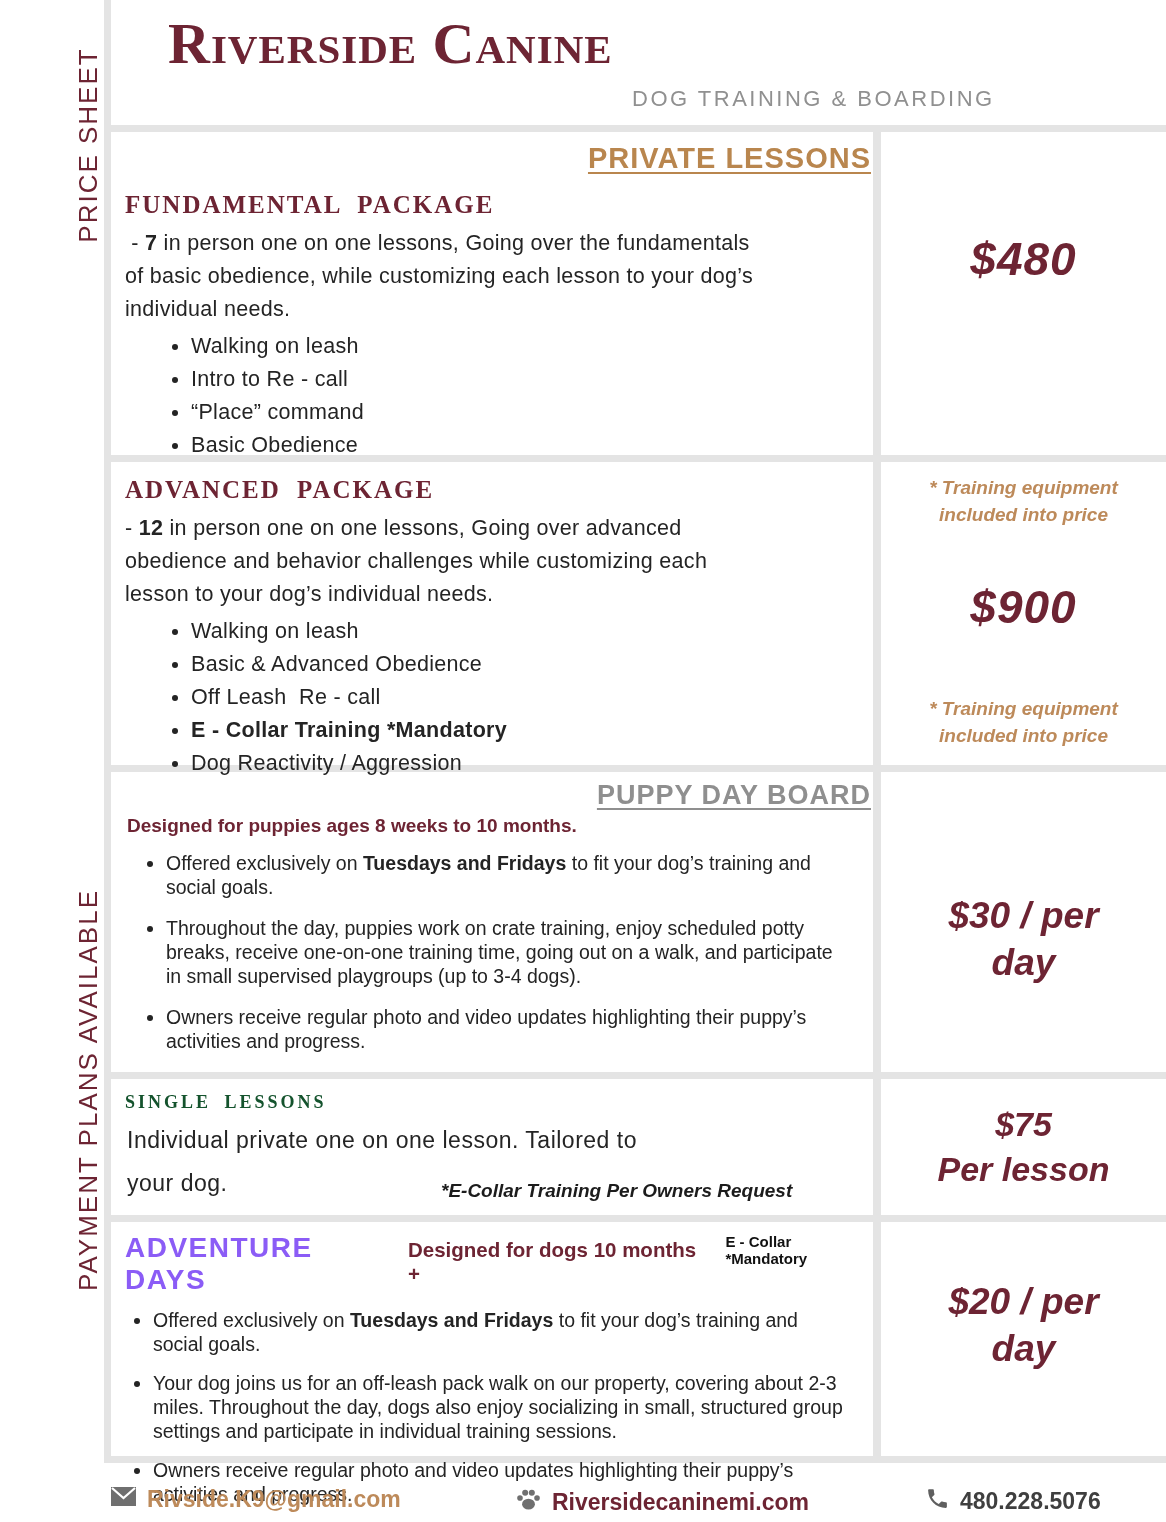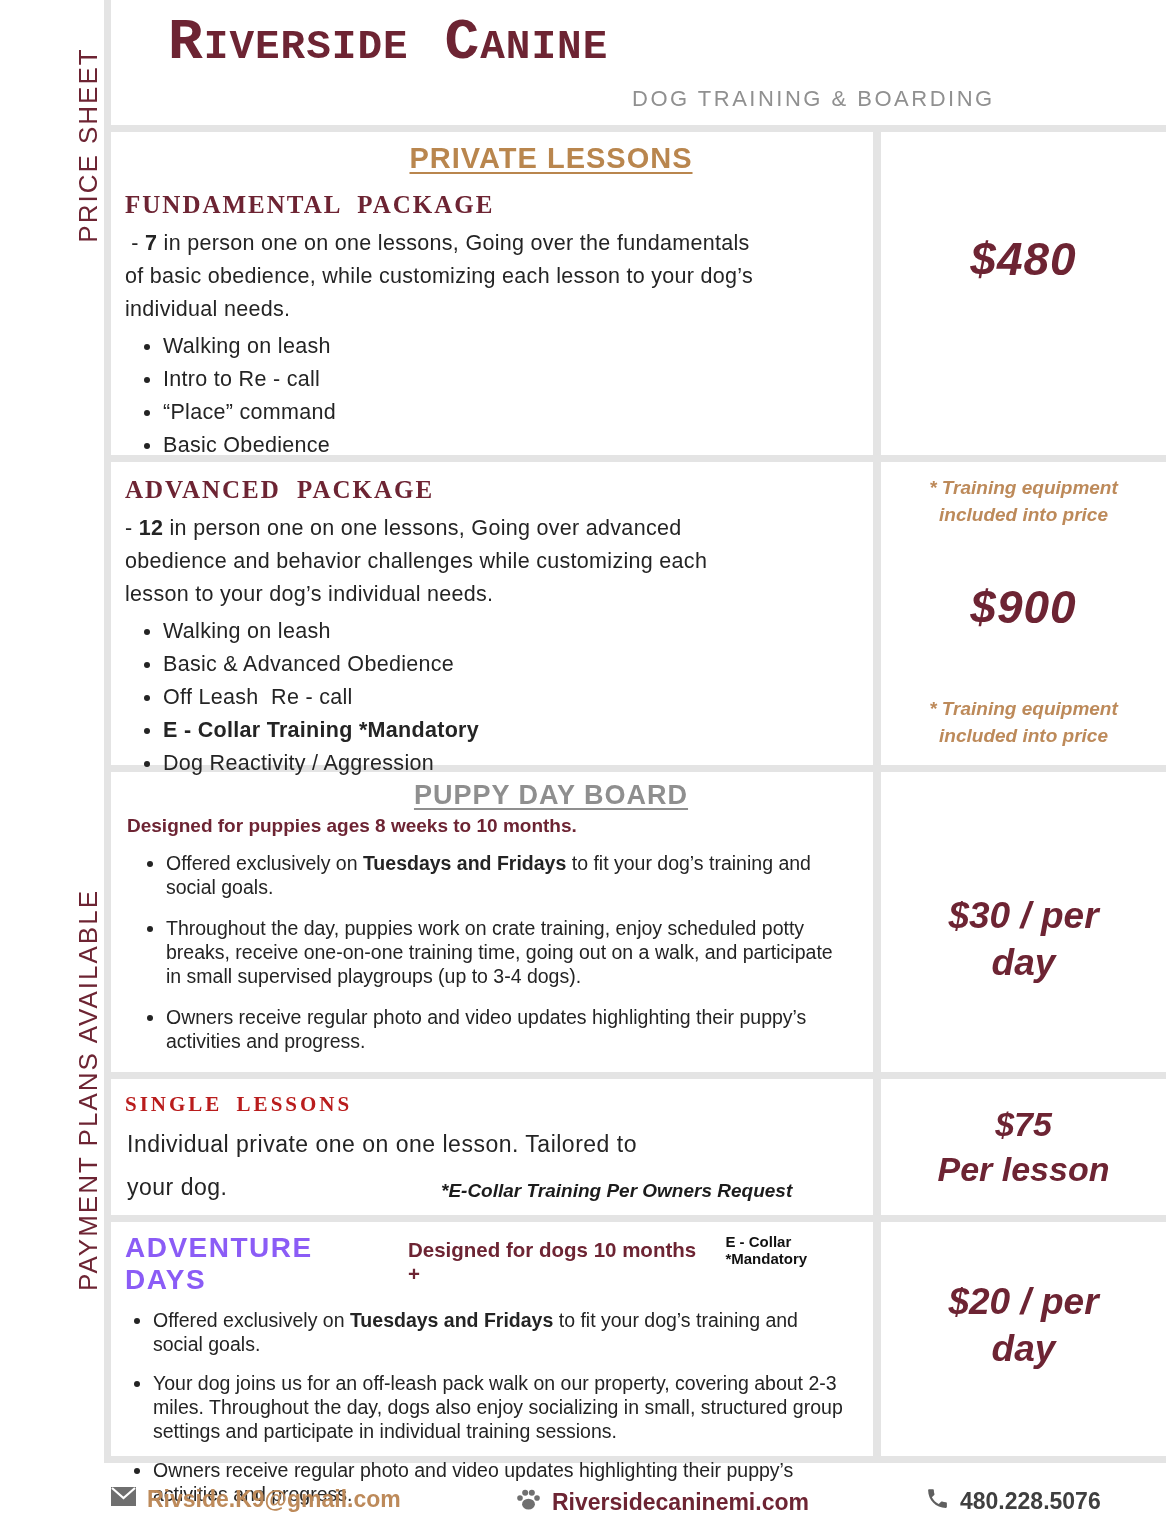--- a/index.html
+++ b/index.html
@@ -2,41 +2,41 @@
 <html><head>
 <meta charset="utf-8">
 <style>
   *{margin:0;padding:0;box-sizing:border-box}
   html,body{background:#fff}
   body{width:1166px;height:1522px;position:relative;font-family:"Liberation Sans",sans-serif;color:#242424;overflow:hidden}
   .rule{position:absolute;background:#e4e4e4}
   
   .v-text{position:absolute;white-space:nowrap;color:#6d2433;font-size:26px;letter-spacing:2px;transform:translate(-50%,-50%) rotate(-90deg)}
   
-  .title{position:absolute;left:168px;top:10px;font-family:Liberation Mono, monospace;font-weight:bold;font-variant:small-caps;font-size:58px;letter-spacing:1px;color:#6d2433}
+  .title{position:absolute;left:168px;top:10px;font-family:Liberation Serif, serif;font-weight:bold;font-variant:small-caps;font-size:58px;letter-spacing:1px;color:#6d2433}
   .subtitle{position:absolute;left:632px;top:86px;font-size:22px;letter-spacing:2.5px;color:#909090}
   
   .sec-main{position:absolute;left:111px;width:760px}
   .sec-price{position:absolute;left:881px;width:285px;text-align:center}
-  .center-head{text-align:center;padding-left:120px;font-weight:bold;text-decoration:underline;text-underline-offset:4px}
+  .center-head{text-align:right;padding-left:120px;font-weight:bold;text-decoration:underline;text-underline-offset:4px}
   .tan-head{color:#b9864e;font-size:29px;letter-spacing:1px;margin-top:10px}
   .gray-head{color:#8f8f8f;font-size:27px;letter-spacing:1px;margin-top:8px}
   .package{color:#6d2433;font-family:"Liberation Serif",serif;font-weight:bold;font-size:25px;letter-spacing:2px;word-spacing:8px;margin:16px 0 0 14px}
   .desc{font-size:21.5px;line-height:33px;margin:8px 0 0 14px;width:640px;letter-spacing:.3px;white-space:pre-wrap}
-  ul.big{margin-top:4px;padding-left:52px;font-size:21.5px;line-height:33px;letter-spacing:.3px}
+  ul.big{margin-top:4px;padding-left:80px;font-size:21.5px;line-height:33px;letter-spacing:.3px}
   ul.big li{white-space:pre-wrap}
   ul.small{margin-top:14px;padding-left:55px;font-size:19.5px;line-height:24px;width:740px}
   ul.small li{margin-bottom:17px}
   .b{font-weight:bold}
   .price-xl{margin-top:100px;font-size:46px;font-style:italic;font-weight:bold;color:#6d2433;letter-spacing:1px}
   .price-lg{margin:88px auto 0;width:190px;font-size:37px;line-height:47px;font-style:italic;font-weight:bold;color:#6d2433}
   .price-md{font-size:34px;line-height:45px;font-style:italic;font-weight:bold;color:#6d2433}
   .note{position:absolute;left:24px;right:24px;bottom:16px;color:#bd8a5a;font-weight:bold;font-style:italic;font-size:19px;line-height:27px}
   .sub-maroon{color:#6d2433;font-weight:bold;font-size:19px;margin:4px 0 0 16px}
-  .single-head{color:#b91c1c;font-family:"Liberation Serif",serif;font-weight:bold;font-size:21px;letter-spacing:3px;word-spacing:6px;margin:12px 0 0 14px}
+  .single-head{color:#14532d;font-family:"Liberation Serif",serif;font-weight:bold;font-size:18px;letter-spacing:3px;word-spacing:6px;margin:12px 0 0 14px}
   .single-desc{font-size:23px;line-height:43px;margin:6px 0 0 16px;width:545px;letter-spacing:.5px}
   .request-note{position:absolute;left:330px;top:100px;font-weight:bold;font-style:italic;font-size:19px;color:#1c1c1c}
   .adv-header{display:flex;align-items:baseline;margin:10px 0 0 14px}
   .adv-head{color:#8b5cf6;font-weight:bold;font-size:28px;letter-spacing:1.5px}
   .adv-sub{color:#6d2433;font-weight:bold;font-size:20.5px;margin-left:16px}
   .adv-mand{color:#111;font-weight:bold;font-size:15px;margin-left:24px;position:relative;top:-10px}
   .footer-item{position:absolute;top:1486px;display:flex;align-items:center;gap:10px;font-weight:bold;font-size:23px}
   .footer-item svg{flex:0 0 auto}
   .email{left:110px;color:#bd8a5a}
   .web{left:515px;color:#6d2433}

